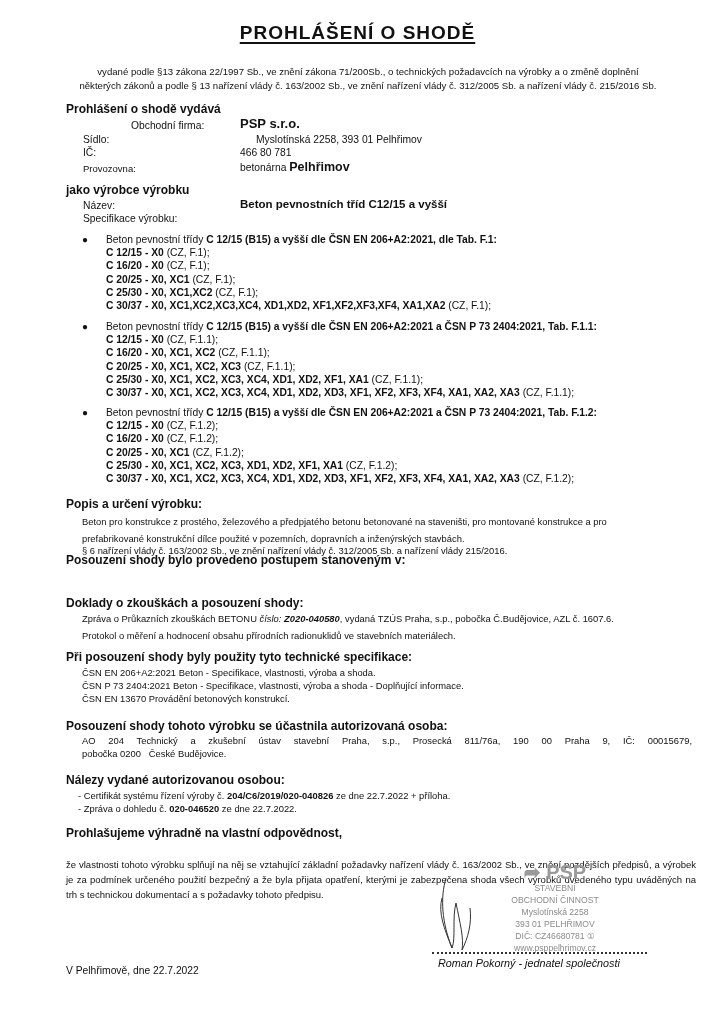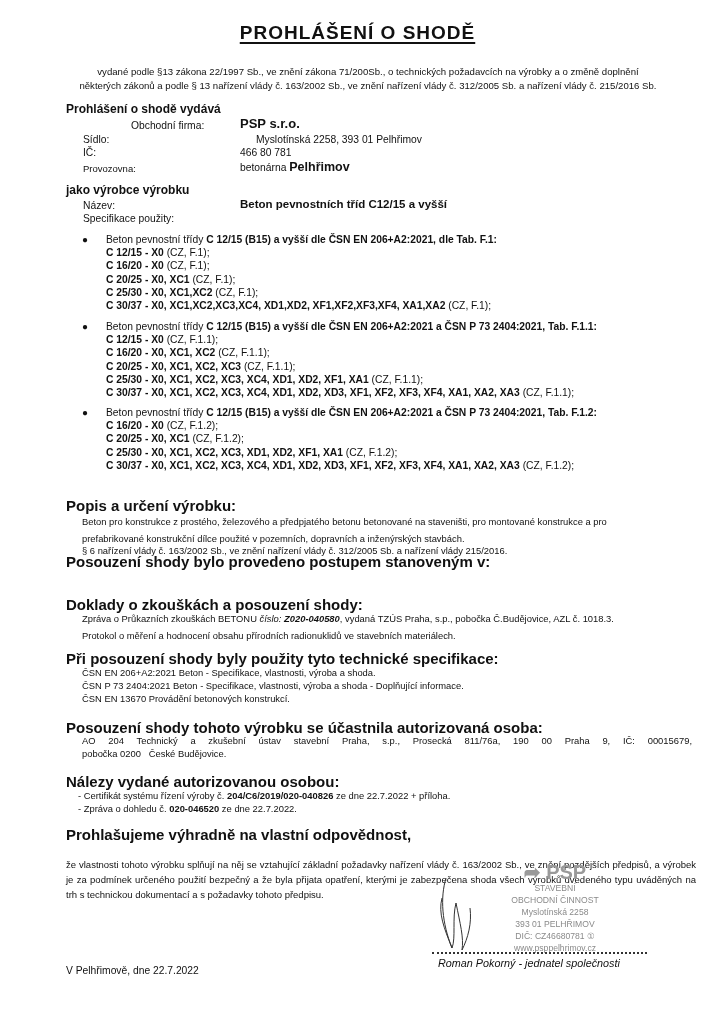--- a/index.html
+++ b/index.html
@@ -11,21 +11,21 @@
   .title {
     position: absolute; top: 22px; left: 0; width: 715px; text-align: center;
     font-size: 19px; font-weight: bold; letter-spacing: 1px; text-decoration: underline;
     text-underline-offset: 3px; text-decoration-thickness: 2px;
   }
   .intro {
     position: absolute; top: 65px; left: 48px; width: 640px;
     font-size: 9.6px; line-height: 14px; text-align: center;
   }
   .h { position: absolute; left: 66px; font-size: 12px; font-weight: bold; }
-  .h2 { position: absolute; left: 66px; font-size: 15px; font-weight: bold; }
+  .h2 { position: absolute; left: 66px; font-size: 12px; font-weight: bold; }
   .lbl { position: absolute; left: 83px; font-size: 10.3px; }
   .val { position: absolute; left: 240px; font-size: 10.3px; }
   .val.big { font-size: 13px; font-weight: bold; }
   .val.nazev { font-size: 11.5px; font-weight: bold; }
   .spec-block { position: absolute; left: 82px; font-size: 10.3px; line-height: 13.2px; }
   .bullet { position: absolute; left: 0; top: 0; width: 8px; font-size: 10px; }
   .spec-lines { position: absolute; left: 24px; top: 0; white-space: nowrap; }
   .b { font-weight: bold; }
   .para { position: absolute; left: 82px; width: 610px; font-size: 9.4px; line-height: 17px; }
   .para.tight { line-height: 13px; }
@@ -62,21 +62,21 @@
   <div class="val" style="top:147px;">466 80 781</div>
   <div class="lbl" style="top:163px; font-size:9.5px;">Provozovna:</div>
   <div class="val" style="top:160px;">
     <span>betonárna</span>
     <span style="font-size:12.5px;font-weight:bold;">Pelhřimov</span>
   </div>
 
   <div class="h" style="top:183px;">jako výrobce výrobku</div>
   <div class="lbl" style="top:200px;">Název:</div>
   <div class="val nazev" style="top:198px;">Beton pevnostních tříd C12/15 a vyšší</div>
-  <div class="lbl" style="top:213px;">Specifikace použity:</div>
+  <div class="lbl" style="top:213px;">Specifikace výrobku:</div>
 
   <div class="spec-block" style="top:233px;">
     <span class="bullet">●</span>
     <div class="spec-lines">
       <div><span>Beton pevnostní třídy </span><span class="b">C 12/15 (B15) a vyšší dle ČSN EN 206+A2:2021, dle Tab. F.1:</span></div>
       <div><span class="b">C 12/15 - X0</span><span> (CZ, F.1);</span></div>
       <div><span class="b">C 16/20 - X0</span><span> (CZ, F.1);</span></div>
       <div><span class="b">C 20/25 - X0, XC1</span><span> (CZ, F.1);</span></div>
       <div><span class="b">C 25/30 - X0, XC1,XC2</span><span> (CZ, F.1);</span></div>
       <div><span class="b">C 30/37 - X0, XC1,XC2,XC3,XC4, XD1,XD2, XF1,XF2,XF3,XF4, XA1,XA2</span><span> (CZ, F.1);</span></div>
@@ -92,39 +92,40 @@
       <div><span class="b">C 20/25 - X0, XC1, XC2, XC3</span><span> (CZ, F.1.1);</span></div>
       <div><span class="b">C 25/30 - X0, XC1, XC2, XC3, XC4, XD1, XD2, XF1, XA1</span><span> (CZ, F.1.1);</span></div>
       <div><span class="b">C 30/37 - X0, XC1, XC2, XC3, XC4, XD1, XD2, XD3, XF1, XF2, XF3, XF4, XA1, XA2, XA3</span><span> (CZ, F.1.1);</span></div>
     </div>
   </div>
 
   <div class="spec-block" style="top:406px;">
     <span class="bullet">●</span>
     <div class="spec-lines">
       <div><span>Beton pevnostní třídy </span><span class="b">C 12/15 (B15) a vyšší dle ČSN EN 206+A2:2021 a ČSN P 73 2404:2021, Tab. F.1.2:</span></div>
+      <div><span class="b">C 12/15 - X0</span><span> (CZ, F.1.2);</span></div>
       <div><span class="b">C 16/20 - X0</span><span> (CZ, F.1.2);</span></div>
       <div><span class="b">C 20/25 - X0, XC1</span><span> (CZ, F.1.2);</span></div>
       <div><span class="b">C 25/30 - X0, XC1, XC2, XC3, XD1, XD2, XF1, XA1</span><span> (CZ, F.1.2);</span></div>
       <div><span class="b">C 30/37 - X0, XC1, XC2, XC3, XC4, XD1, XD2, XD3, XF1, XF2, XF3, XF4, XA1, XA2, XA3</span><span> (CZ, F.1.2);</span></div>
     </div>
   </div>
 
   <div class="h2" style="top:497px;">Popis a určení výrobku:</div>
   <div class="para" style="top:513px;">
     <div>Beton pro konstrukce z prostého, železového a předpjatého betonu betonované na staveništi, pro montované konstrukce a pro</div>
     <div>prefabrikované konstrukční dílce použité v pozemních, dopravních a inženýrských stavbách.</div>
   </div>
 
   <div class="h2" style="top:553px;">Posouzení shody bylo provedeno postupem stanoveným v:</div>
   <div class="para" style="top:542px;">§ 6 nařízení vlády č. 163/2002 Sb., ve znění nařízení vlády č. 312/2005 Sb. a nařízení vlády 215/2016.</div>
 
   <div class="h2" style="top:596px;">Doklady o zkouškách a posouzení shody:</div>
   <div class="para" style="top:610px;">
-    <div><span>Zpráva o Průkazních zkouškách BETONU </span><i>číslo: </i><b><i>Z020-040580</i></b><span>, vydaná TZÚS Praha, s.p., pobočka Č.Budějovice, AZL č. 1018.3.</span></div>
+    <div><span>Zpráva o Průkazních zkouškách BETONU </span><i>číslo: </i><b><i>Z020-040580</i></b><span>, vydaná TZÚS Praha, s.p., pobočka Č.Budějovice, AZL č. 1607.6.</span></div>
     <div>Protokol o měření a hodnocení obsahu přírodních radionuklidů ve stavebních materiálech.</div>
   </div>
 
   <div class="h2" style="top:650px;">Při posouzení shody byly použity tyto technické specifikace:</div>
   <div class="para tight" style="top:666px;">
     <div>ČSN EN 206+A2:2021 Beton - Specifikace, vlastnosti, výroba a shoda.</div>
     <div>ČSN P 73 2404:2021 Beton - Specifikace, vlastnosti, výroba a shoda - Doplňující informace.</div>
     <div>ČSN EN 13670 Provádění betonových konstrukcí.</div>
   </div>
 

